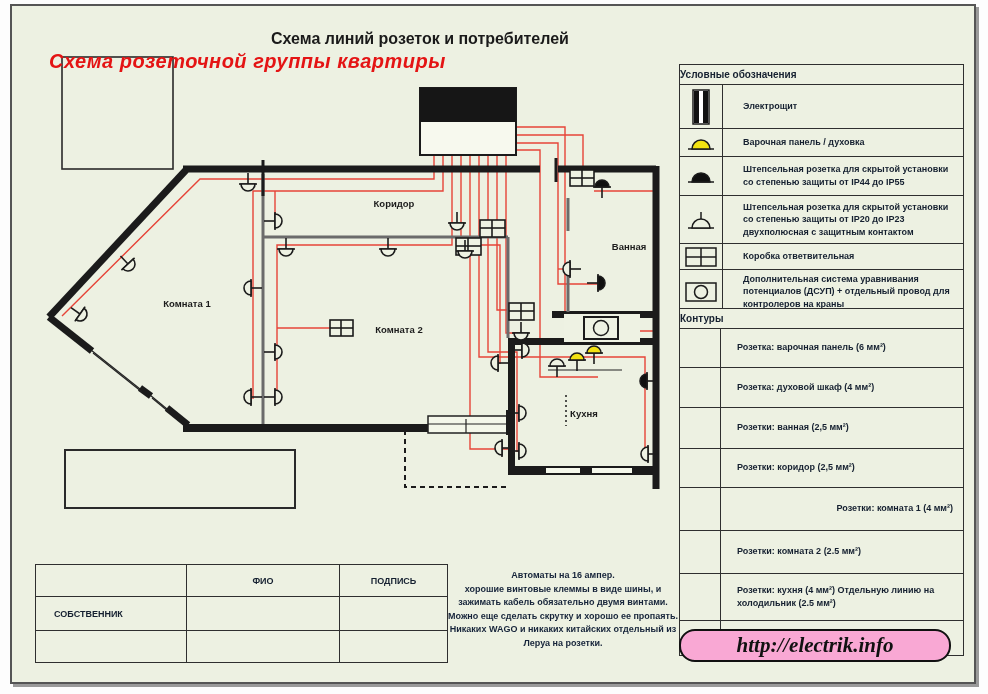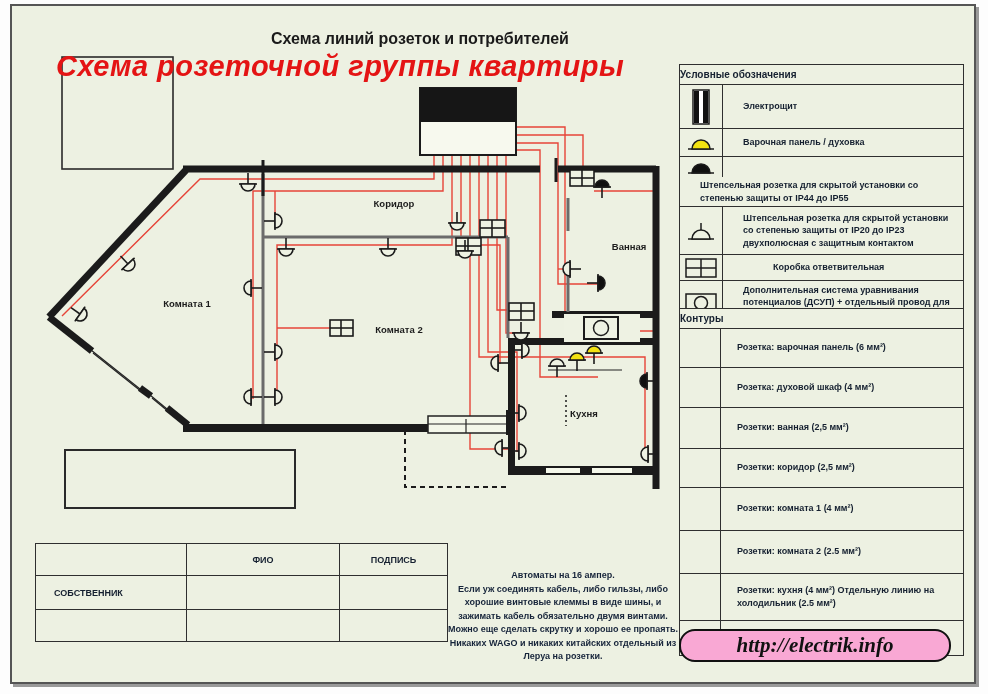--- a/index.html
+++ b/index.html
@@ -3,35 +3,35 @@
 <meta charset="utf-8">
 <style>
   html,body{margin:0;padding:0;background:#fdfdfd;}
   body{position:relative;width:988px;height:694px;overflow:hidden;
        font-family:"Liberation Sans",sans-serif;}
   .sheet{position:absolute;left:10px;top:4px;width:962px;height:676px;
          background:#edf1e2;border:2px solid #555;box-shadow:3px 3px 0 #9a9a9a;}
   svg.plan{position:absolute;left:0;top:0;}
   .main-title{position:absolute;left:150px;top:30px;width:540px;text-align:center;
               font-size:16px;font-weight:bold;color:#1a1a1a;}
-  .overlay-title{position:absolute;left:56px;top:50px;white-space:nowrap;
-                 font-size:29px;font-weight:bold;font-style:italic;color:#e41414;
+  .overlay-title{position:absolute;left:49px;top:50px;white-space:nowrap;
+                 font-size:20px;font-weight:bold;font-style:italic;color:#e41414;
                  letter-spacing:.5px;z-index:4;}
   .box{position:absolute;left:679px;width:283px;border:1.6px solid #2f2f2f;
        background:#edf1e2;z-index:2;}
   .box-header{border-bottom:1.6px solid #2f2f2f;font-weight:bold;
               font-size:10px;color:#152030;padding:4px 0;}
   .lrow,.crow{display:flex;align-items:center;}
   .lrow + .lrow,.crow + .crow{border-top:1.4px solid #2f2f2f;}
   .icell{width:42px;align-self:stretch;border-right:1.4px solid #2f2f2f;
          display:flex;align-items:center;justify-content:center;flex:none;}
   .llabel{padding:2px 8px;font-size:9px;font-weight:bold;color:#152030;line-height:1.4;margin-left:12px;}
   .ccell{width:40px;align-self:stretch;border-right:1.4px solid #2f2f2f;flex:none;}
   .clabel{padding:2px 10px 2px 16px;font-size:9px;font-weight:bold;color:#152030;line-height:1.45;}
-  table.owner{position:absolute;left:35px;top:543px;border-collapse:collapse;z-index:2;}
+  table.owner{position:absolute;left:35px;top:564px;border-collapse:collapse;z-index:2;}
   table.owner td{border:1.6px solid #2f2f2f;font-size:9px;font-weight:bold;color:#152030;}
   .note{position:absolute;left:448px;top:569px;width:230px;text-align:center;
         font-size:9px;font-weight:bold;color:#16243a;line-height:13.5px;z-index:2;}
   .url-pill{position:absolute;left:679px;top:629px;width:268px;height:29px;
             background:#f9a8d4;border:2.5px solid #111;border-radius:16px;z-index:5;
             display:flex;align-items:center;justify-content:center;
             font-family:"Liberation Serif",serif;font-style:italic;font-weight:bold;
             font-size:21px;color:#111;}
   
   .wall{stroke:#1b1b1b;}
@@ -208,40 +208,40 @@
   </div>
   <div class="lrow" style="min-height:27px;">
     <div class="icell">
       <svg width="32" height="20" viewBox="-16 -14 32 20">
           <line class="leg-ico" x1="-13" y1="2" x2="13" y2="2"></line>
           <path d="M -9 2 A 9 9 0 0 1 9 2 Z" fill="#f2e212" stroke="#1b1b1b" stroke-width="1.5"></path>
         </svg>
     </div>
     <div class="llabel">Варочная панель / духовка</div>
   </div>
-  <div class="lrow" style="min-height:38px;flex-direction:column;">
+  <div class="lrow" style="min-height:38px;">
     <div class="icell">
       <svg width="32" height="20" viewBox="-16 -14 32 20">
           <line class="leg-ico" x1="-13" y1="2" x2="13" y2="2"></line>
           <path d="M -9 2 A 9 9 0 0 1 9 2 Z" fill="#101010" stroke="#1b1b1b" stroke-width="1.5"></path>
         </svg>
     </div>
     <div class="llabel">Штепсельная розетка для скрытой установки со степенью защиты от IP44 до IP55</div>
   </div>
   <div class="lrow" style="min-height:47px;">
     <div class="icell">
       <svg width="32" height="24" viewBox="-16 -18 32 24">
           <line class="leg-ico" x1="-13" y1="2" x2="13" y2="2"></line>
           <path d="M -9 2 A 9 9 0 0 1 9 2 Z" fill="#edf1e2" stroke="#1b1b1b" stroke-width="1.5"></path>
           <line class="leg-ico" x1="0" y1="-7" x2="0" y2="-14"></line>
         </svg>
     </div>
     <div class="llabel">Штепсельная розетка для скрытой установки со степенью защиты от IP20 до IP23 двухполюсная с защитным контактом</div>
   </div>
-  <div class="lrow" style="min-height:25px;gap:30px;">
+  <div class="lrow" style="min-height:25px;">
     <div class="icell">
       <svg width="34" height="22" viewBox="-17 -11 34 22">
           <rect x="-15" y="-9" width="30" height="18" fill="#edf1e2" stroke="#1b1b1b" stroke-width="1.5"></rect>
           <line class="leg-ico" x1="0" y1="-9" x2="0" y2="9"></line>
           <line class="leg-ico" x1="-15" y1="0" x2="15" y2="0"></line>
         </svg>
     </div>
     <div class="llabel">Коробка ответвительная</div>
   </div>
   <div class="lrow" style="min-height:43px;">
@@ -266,21 +266,21 @@
       <div class="clabel">Розетка: духовой шкаф (4 мм²)</div>
     </div>
   <div class="crow" style="height:40px;">
       <div class="ccell"></div>
       <div class="clabel">Розетки: ванная (2,5 мм²)</div>
     </div>
   <div class="crow" style="height:38px;">
       <div class="ccell"></div>
       <div class="clabel">Розетки: коридор (2,5 мм²)</div>
     </div>
-  <div class="crow" style="height:42px;">
+  <div class="crow" style="height:42px;justify-content:space-between;">
       <div class="ccell"></div>
       <div class="clabel">Розетки: комната 1 (4 мм²)</div>
     </div>
   <div class="crow" style="height:42px;">
       <div class="ccell"></div>
       <div class="clabel">Розетки: комната 2 (2.5 мм²)</div>
     </div>
   <div class="crow" style="height:46px;">
       <div class="ccell"></div>
       <div class="clabel">Розетки: кухня (4 мм²) Отдельную линию на холодильник (2.5 мм²)</div>
@@ -306,21 +306,20 @@
   <tr style="height:32px;">
     <td></td>
     <td></td>
     <td></td>
   </tr>
 </tbody>
   </table>
 
 <div class="note">
   <div>Автоматы на 16 ампер.</div>
-  <div>Если уж соединять кабель, либо гильзы, либо</div>
   <div>хорошие винтовые клеммы в виде шины, и</div>
   <div>зажимать кабель обязательно двумя винтами.</div>
   <div>Можно еще сделать скрутку и хорошо ее пропаять.</div>
   <div>Никаких WAGO и никаких китайских отдельный из</div>
   <div>Леруа на розетки.</div>
 </div>
 
 <div class="url-pill">http://electrik.info</div>
 
 </body></html>

